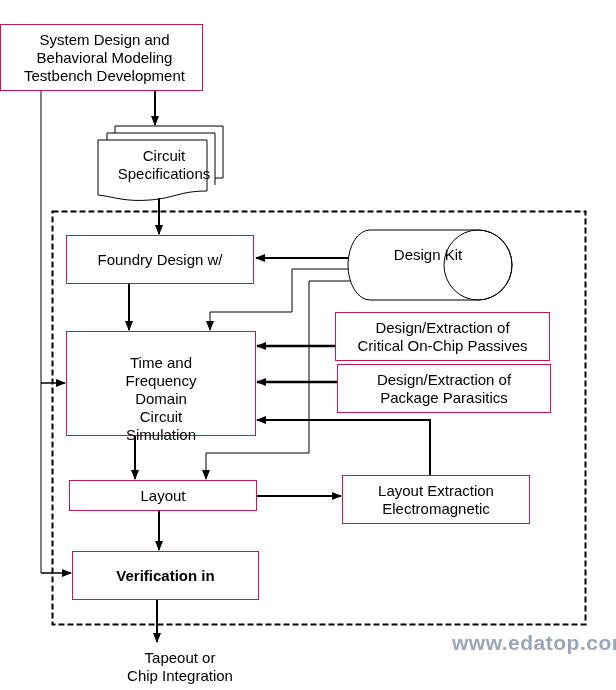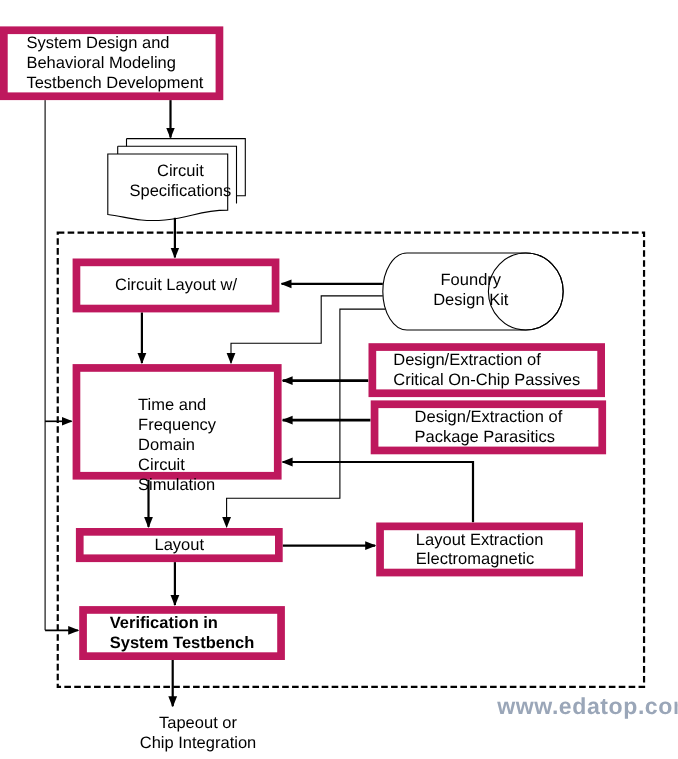--- a/index.html
+++ b/index.html
@@ -1,21 +1,21 @@
 <!DOCTYPE html>
 <html><head>
 <meta charset="utf-8">
 <style>
   html, body { margin: 0; padding: 0; background: #ffffff; }
   body { width: 616px; height: 690px; position: relative; overflow: hidden;
          font-family: "Liberation Sans", sans-serif; }
   svg.lines { position: absolute; left: 0; top: 0; }
-  .box { position: absolute; box-sizing: border-box; border: 7px solid #be185d;
+  .box { position: absolute; box-sizing: border-box; border: 1px solid #be185d;
          background: #fff; display: flex; align-items: center; justify-content: center;
-         font-size: 15px; line-height: 18px; color: #000; }
+         text-align: center; font-size: 15px; line-height: 18px; color: #000; }
   .label { position: absolute; text-align: center; font-size: 15px; line-height: 18px; color: #000; }
   .t { display: block; white-space: nowrap; }
   .watermark { position: absolute; left: 452px; top: 635px; text-align: center; }
   .wm-cn { font-size: 27px; line-height: 30px; font-weight: bold; letter-spacing: 1px; }
   .wm-cn .r { color: #e8888a; }
   .wm-cn .b { color: #7f9fc9; }
   .wm-url { font-size: 21px; font-weight: bold; color: #9aa6b8; letter-spacing: 0.5px; line-height: 16px; }
 </style>
 </head>
 <body>
@@ -81,26 +81,25 @@
   </div>
 </div>
 
 <div class="label" style="left:108px;top:147px;width:112px;">
   <span class="t">Circuit</span>
   <span class="t">Specifications</span>
 </div>
 
 <div class="box" style="left:66px;top:235px;width:188px;height:49px;">
   <div>
-    <span class="t">Circuit Layout w/</span>
+    <span class="t">Foundry Design w/</span>
   </div>
 </div>
 
 <div class="label" style="left:378px;top:246px;width:100px;">
-  <span class="t">Foundry</span>
   <span class="t">Design Kit</span>
 </div>
 
 <div class="box" style="left:66px;top:331px;width:190px;height:105px;align-items:flex-start;padding-top:22px;">
   <div>
     <span class="t">Time and</span>
     <span class="t">Frequency</span>
     <span class="t">Domain</span>
     <span class="t">Circuit</span>
     <span class="t">Simulation</span>
@@ -128,21 +127,20 @@
 <div class="box" style="left:342px;top:475px;width:188px;height:49px;">
   <div>
     <span class="t">Layout Extraction</span>
     <span class="t">Electromagnetic</span>
   </div>
 </div>
 
 <div class="box" style="left:72px;top:551px;width:187px;height:49px;font-weight:bold;">
   <div>
     <span class="t">Verification in</span>
-    <span class="t">System Testbench</span>
   </div>
 </div>
 
 <div class="label" style="left:100px;top:649px;width:160px;">
   <span class="t">Tapeout or</span>
   <span class="t">Chip Integration</span>
 </div>
 
 <div class="watermark">
   <div class="wm-url">www.edatop.com</div>

